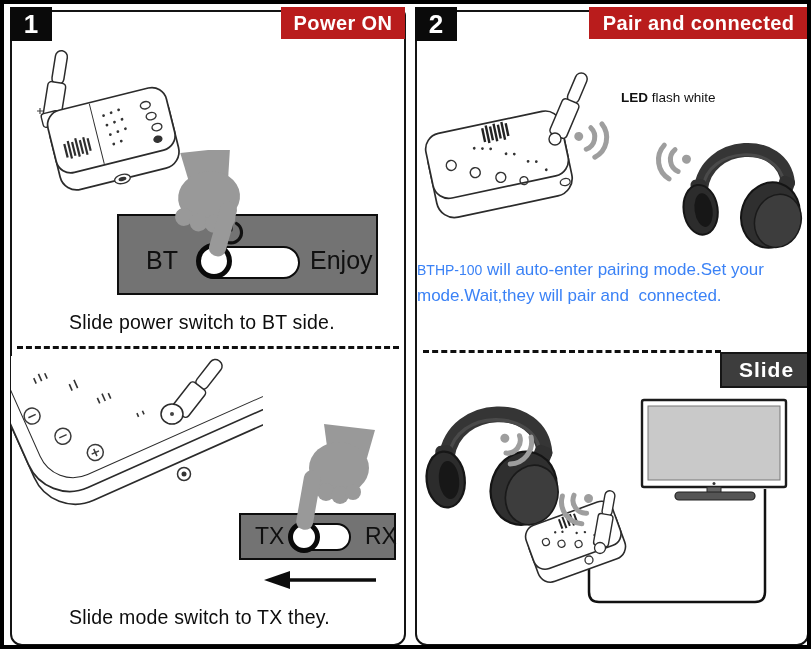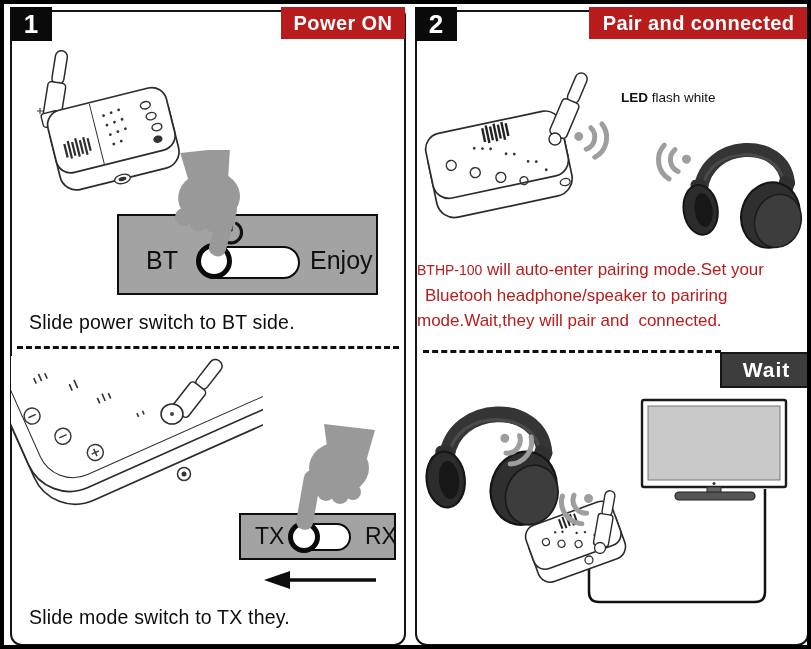--- a/index.html
+++ b/index.html
@@ -2,32 +2,32 @@
 <html><head>
 <meta charset="utf-8">
 <style>
   html,body{margin:0;padding:0;background:#e8e8e8;font-family:"Liberation Sans",sans-serif;}
   .canvas{position:relative;width:811px;height:649px;background:#fff;border:4px solid #000;box-sizing:border-box;overflow:hidden;}
   .panel{position:absolute;border:2px solid #141414;border-radius:5px 5px 12px 12px;background:transparent;}
   .badge{position:absolute;background:#0a0a0a;color:#fff;display:flex;align-items:center;justify-content:center;
          font-size:26px;font-weight:bold;z-index:4;}
   .hdr{position:absolute;background:#b91c1c;color:#fff;display:flex;align-items:center;justify-content:center;
        font-size:20px;font-weight:bold;letter-spacing:.4px;z-index:4;}
-  .caption{position:absolute;font-size:19.5px;color:#0d0d0d;letter-spacing:.2px;white-space:pre;z-index:3;}
+  .caption{position:absolute;font-size:19.5px;color:#0d0d0d;letter-spacing:.2px;white-space:pre;z-index:3;margin-left:40px;}
   .dash{position:absolute;height:0;border-top:3px dashed #0f0f0f;z-index:2;}
-  .switchbox{position:absolute;background:#a3a3a3;border:2.5px solid #0e0e0e;z-index:2;}
+  .switchbox{position:absolute;background:#737373;border:2.5px solid #0e0e0e;z-index:2;}
   .swlabel{position:absolute;font-size:25px;color:#101010;white-space:pre;}
   .slider{position:absolute;border:2.5px solid #0c0c0c;border-radius:17px;background:#fff;z-index:1;}
   .knob{position:absolute;border:5px solid #0a0a0a;border-radius:50%;background:#fff;z-index:2;}
   .icon-abs{position:absolute;z-index:3;}
   .scene{position:absolute;z-index:1;}
   .hand{position:absolute;z-index:6;}
   .lednote{position:absolute;font-size:13.5px;color:#111;z-index:3;white-space:pre;}
   .lednote b{font-weight:bold;}
-  .desc{position:absolute;font-size:17px;line-height:25px;color:#b91c1c;z-index:3;}
+  .desc{position:absolute;font-size:17px;line-height:25px;color:#3b82f6;z-index:3;}
   .desc-line{white-space:pre;}
   .desc-line.indent{padding-left:8px;}
   .model{font-size:14px;}
   .enjoy{position:absolute;background:#3d3d3d;border:2px solid #161616;color:#fff;display:flex;align-items:center;
          justify-content:center;font-size:21px;font-weight:bold;letter-spacing:1px;z-index:5;}
 </style>
 </head>
 <body>
 
 <div class="canvas">
@@ -237,27 +237,26 @@
       <ellipse cx="25" cy="98" rx="9" ry="17" fill="#171717" transform="rotate(-14 25 98)"></ellipse>
       <ellipse cx="92" cy="96" rx="29" ry="33" fill="#2f2f2f" stroke="#141414" stroke-width="2" transform="rotate(12 92 96)"></ellipse>
       <ellipse cx="100" cy="101" rx="23" ry="27" fill="#3d3d3d" stroke="#1a1a1a" stroke-width="1.5" transform="rotate(12 100 101)"></ellipse>
     </g>
   </svg>
 
   <div class="lednote" style="left:583px;top:86px;margin-left:34px;"><b>LED</b><span> flash white</span></div>
 
   <div class="desc" style="left:413px;top:253px;width:390px;">
     <div class="desc-line"><span class="model">BTHP-100</span><span> will auto-enter pairing mode.Set your</span></div>
-    <div class="desc-line indent">Bluetooh headphone/speaker to pariring</div>
     <div class="desc-line">mode.Wait,they will pair and  connected.</div>
   </div>
 
   <div class="dash" style="left:419px;top:346px;width:298px;"></div>
   <div class="enjoy" style="left:716px;top:348px;width:89px;height:32px;">
-    <span>Wait</span>
+    <span>Slide</span>
   </div>
 
   <svg class="scene" style="left:413px;top:356px;" width="392" height="284" viewBox="0 0 392 284">
     <g transform="translate(8,16) scale(1.12) rotate(8 60 70)">
       <path d="M20 78 C 20 28, 96 16, 106 62" fill="none" stroke="#353535" stroke-width="14" stroke-linecap="round"></path>
       <path d="M22 76 C 22 34, 92 24, 102 62" fill="none" stroke="#4a4a4a" stroke-width="3"></path>
       <rect x="10" y="68" width="16" height="18" rx="5" fill="#303030" transform="rotate(-12 18 77)"></rect>
       <rect x="96" y="56" width="16" height="20" rx="5" fill="#303030" transform="rotate(14 104 66)"></rect>
       <ellipse cx="22" cy="98" rx="17" ry="25" fill="#2c2c2c" stroke="#161616" stroke-width="2" transform="rotate(-14 22 98)"></ellipse>
       <ellipse cx="25" cy="98" rx="9" ry="17" fill="#171717" transform="rotate(-14 25 98)"></ellipse>

